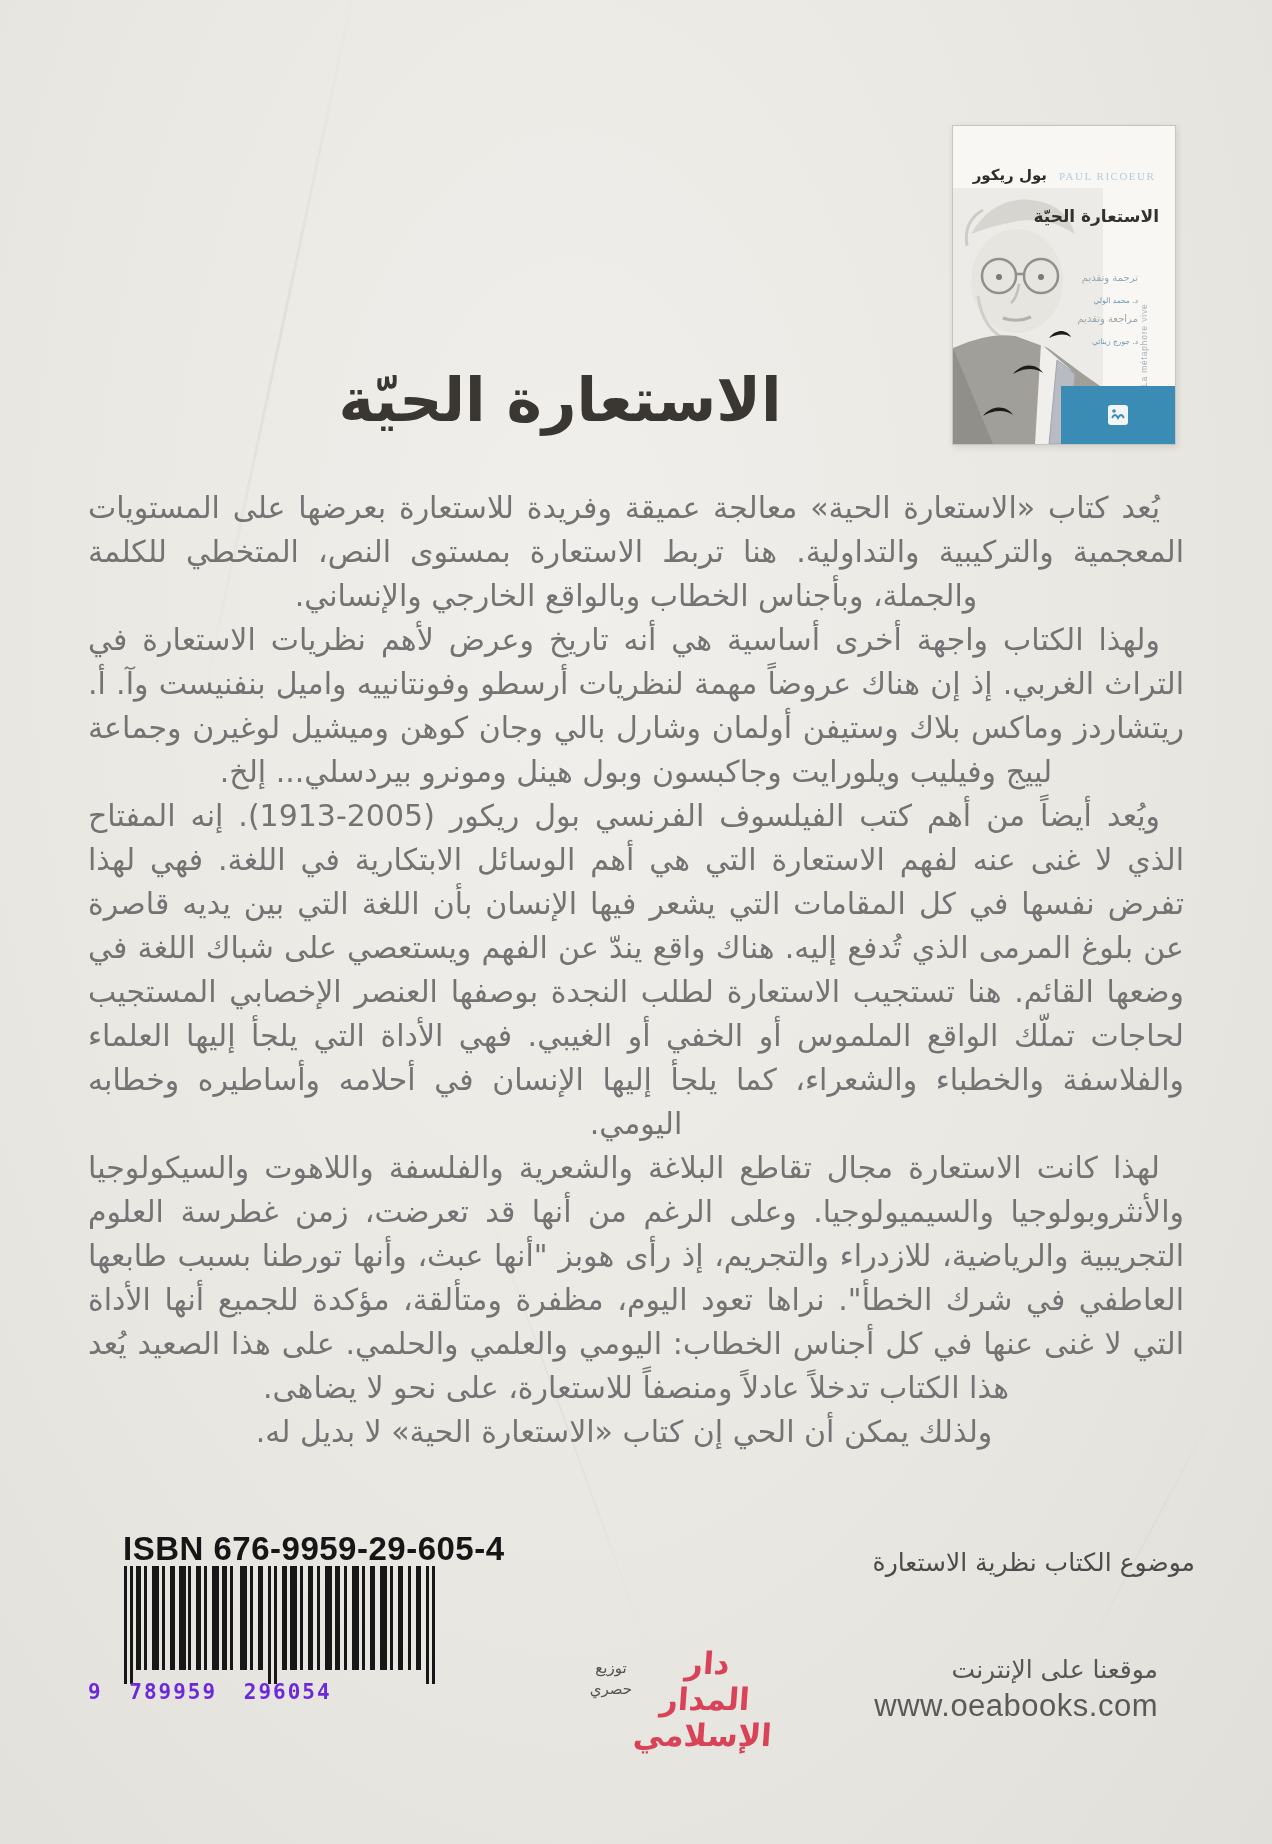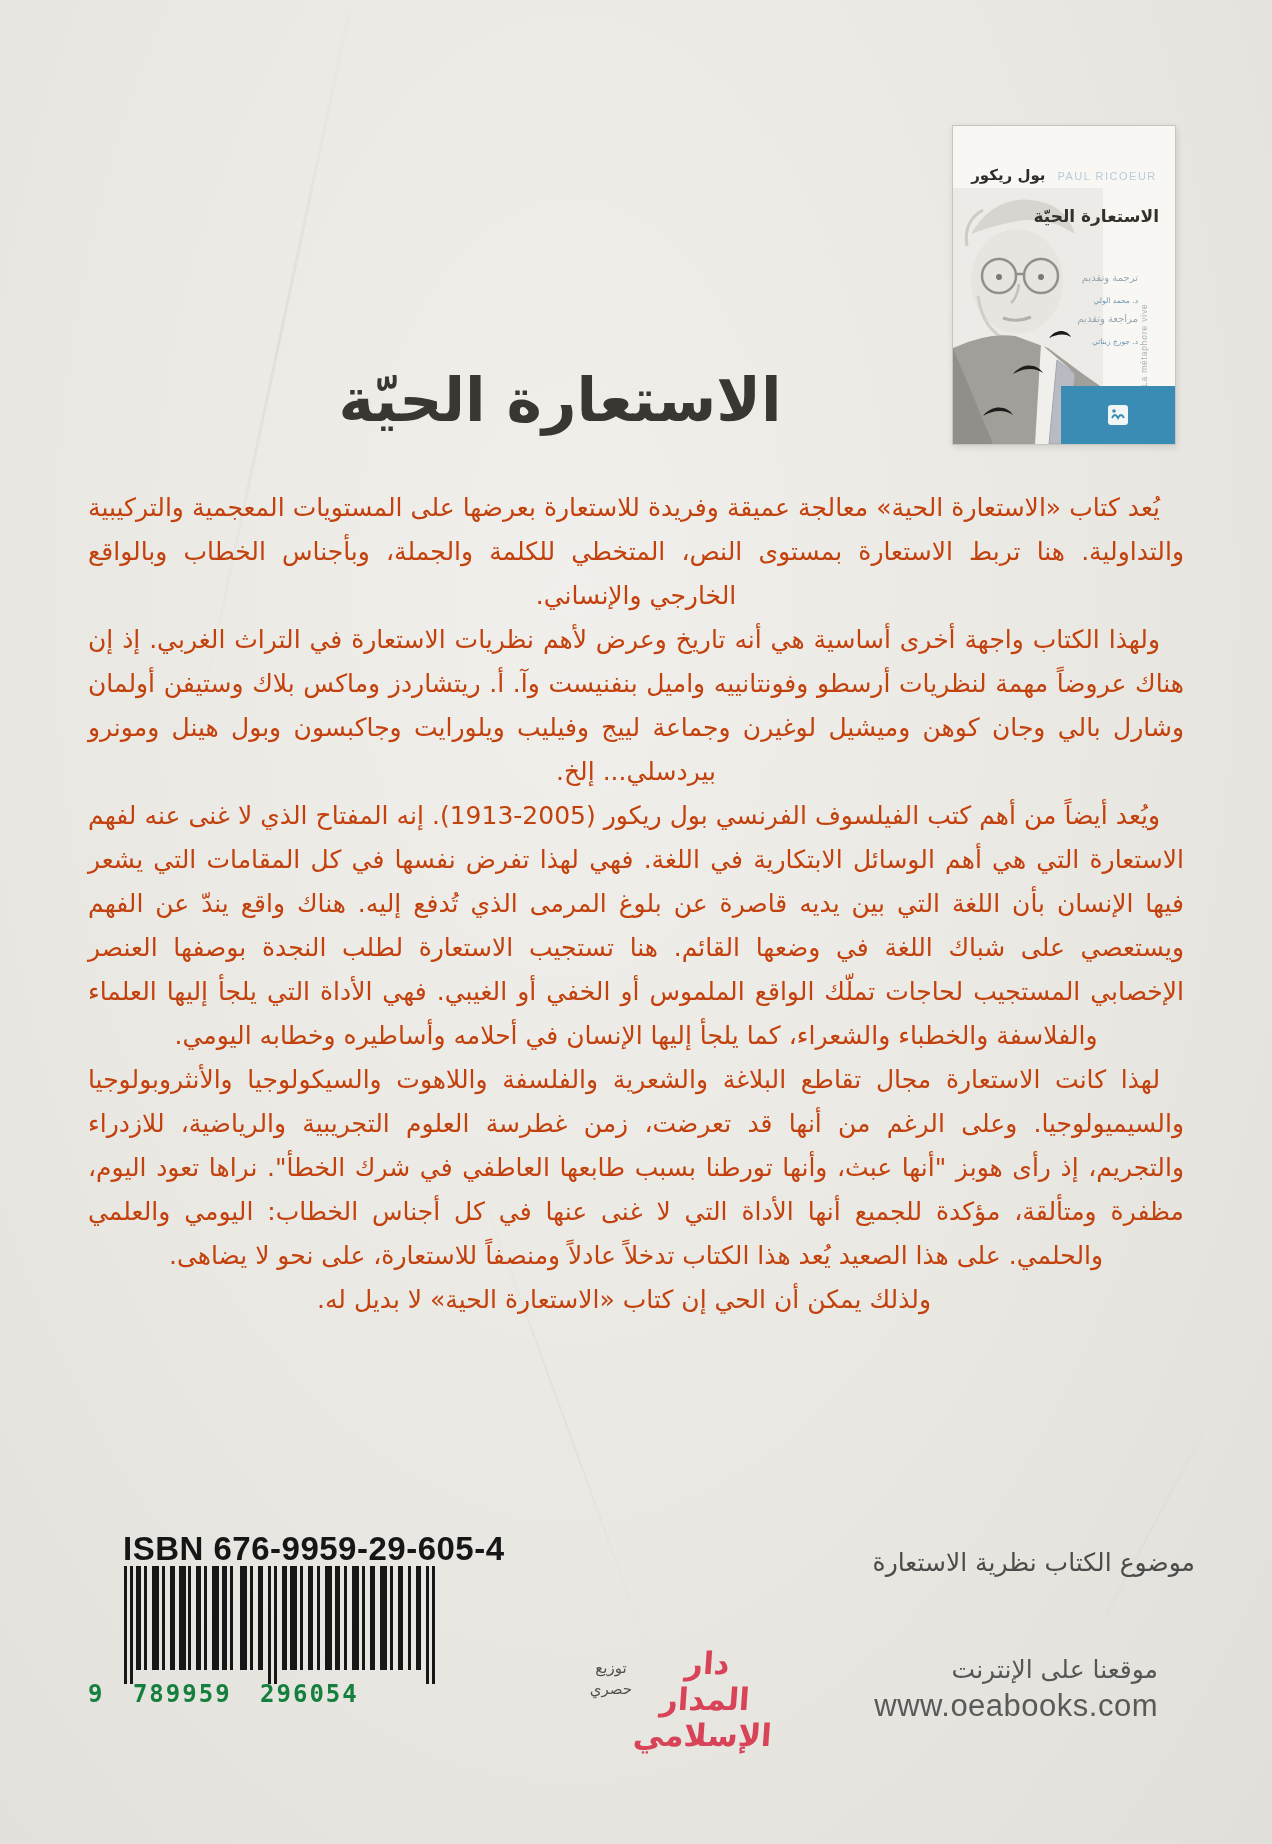--- a/index.html
+++ b/index.html
@@ -22,21 +22,21 @@
   .cover-thumb{
     position:absolute;left:952px;top:125px;width:222px;height:318px;
     background:#f8f7f4;border:1px solid #c6c5c0;box-shadow:1px 2px 6px rgba(60,58,52,.15);
   }
   .ct-photo{position:absolute;left:0;top:0;width:222px;height:318px;}
   .ct-authors{
     position:absolute;left:0;right:0;top:40px;display:flex;direction:ltr;
     justify-content:center;align-items:baseline;gap:12px;
   }
   .ct-author-ar{font-size:15px;font-weight:bold;color:#2f2d2a;direction:rtl;}
-  .ct-author-en{font-size:11px;color:#b7ccda;letter-spacing:1.5px;font-family:Liberation Sans, sans-serif;}
+  .ct-author-en{font-size:11px;color:#b7ccda;letter-spacing:1.5px;font-family:Liberation Serif, serif;}
   .ct-title{
     position:absolute;top:80px;right:16px;font-size:17px;font-weight:bold;
     color:#34312d;direction:rtl;letter-spacing:.5px;
   }
   .ct-credits{position:absolute;top:147px;right:37px;text-align:right;direction:rtl;line-height:10px;}
   .ct-credit-label{font-size:10px;color:#9aa7ae;margin:0 0 2px;}
   .ct-credit-name{font-size:7.5px;color:#6b98b4;margin:13px 0 8px;}
   .ct-french{
     position:absolute;right:26px;top:175px;height:86px;
     writing-mode:vertical-rl;transform:rotate(180deg);
@@ -49,36 +49,36 @@
   .main-title{
     position:absolute;left:240px;top:325px;width:640px;text-align:center;
     direction:rtl;font-size:60px;font-weight:bold;color:#3a3631;letter-spacing:0;
   }
 
   
   .body-text{
     position:absolute;top:486px;right:88px;width:1096px;direction:rtl;
   }
   .body-text p{
-    margin:0;font-size:25px;line-height:44px;color:#c2410c;
+    margin:0;font-size:30px;line-height:44px;color:#737373;
     text-align:justify;text-align-last:center;text-indent:24px;
   }
 
   
   .isbn{
     position:absolute;left:123px;top:1530px;
     font-family:"Liberation Sans",sans-serif;font-weight:bold;font-size:33px;
     color:#161616;letter-spacing:.5px;white-space:nowrap;
   }
   .barcode{position:absolute;left:88px;top:1566px;width:360px;height:150px;}
   .barcode svg{position:absolute;left:34px;top:0;}
   .barcode-digits{
     position:absolute;left:0;top:114px;width:360px;direction:ltr;
-    font-family:"DejaVu Sans Mono",monospace;font-size:24px;font-weight:600;
-    color:#15803d;letter-spacing:2px;word-spacing:12px;white-space:nowrap;
+    font-family:"DejaVu Sans Mono",monospace;font-size:21px;font-weight:600;
+    color:#6d28d9;letter-spacing:2px;word-spacing:12px;white-space:nowrap;
   }
 
   .dist-note{
     position:absolute;left:588px;top:1658px;width:46px;text-align:center;
     direction:rtl;font-size:15px;line-height:21px;color:#55514b;
   }
   .publisher-logo{
     position:absolute;left:634px;top:1645px;width:142px;text-align:center;
     direction:rtl;font-weight:bold;line-height:36px;font-size:31px;
     transform:skewX(-4deg);

